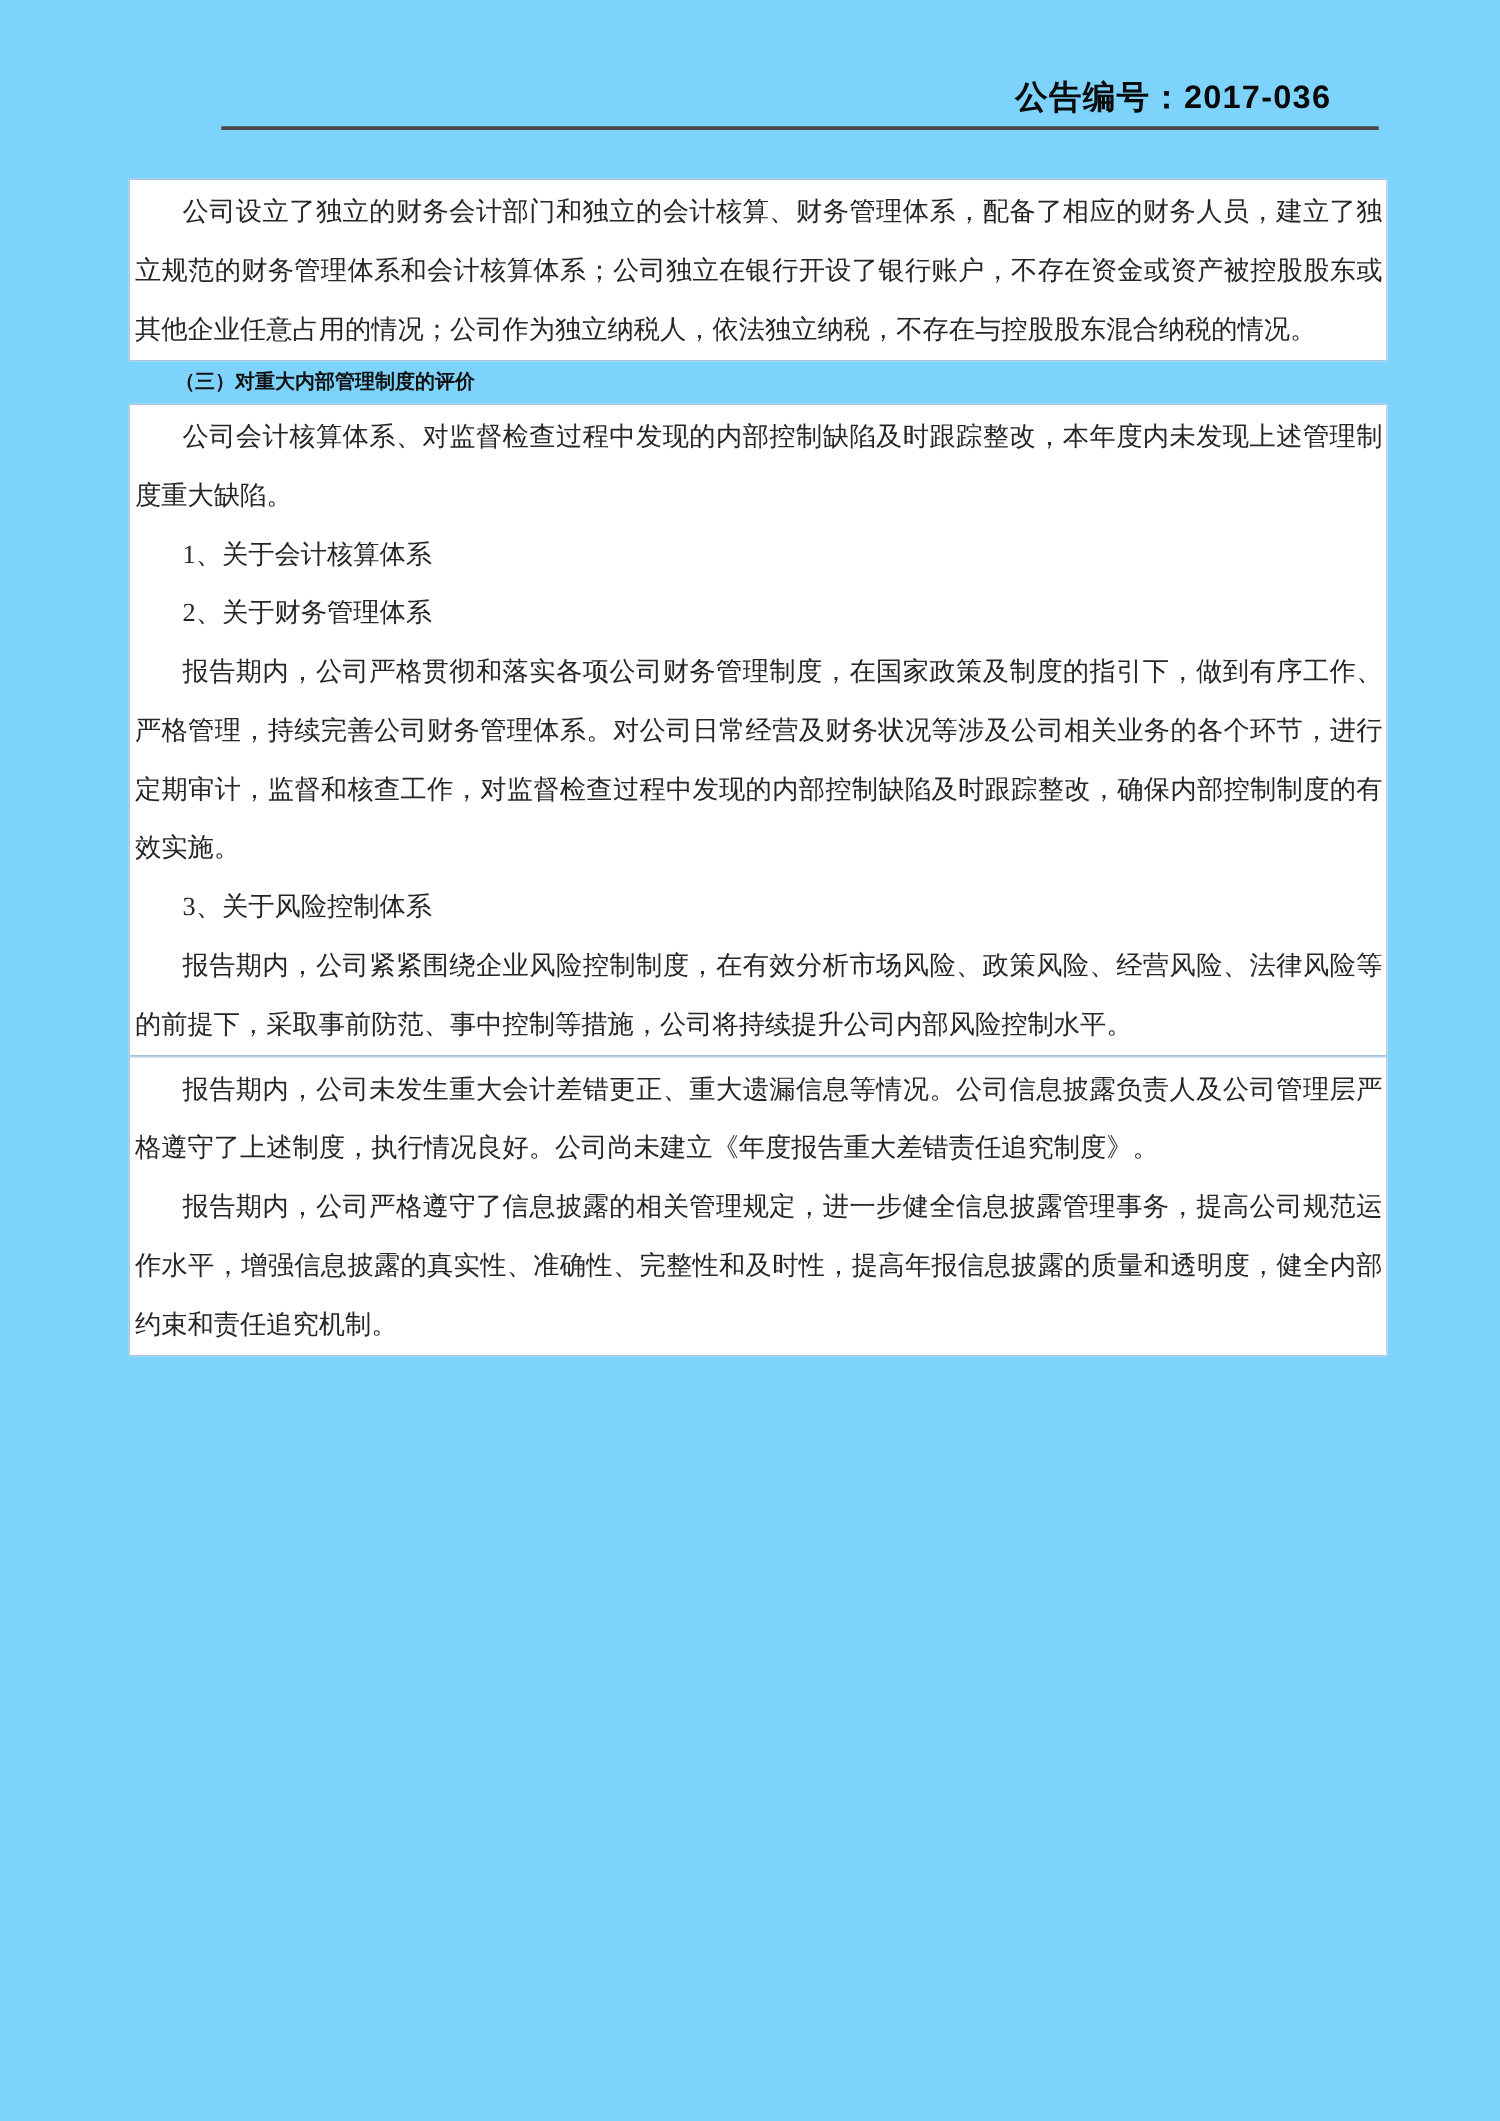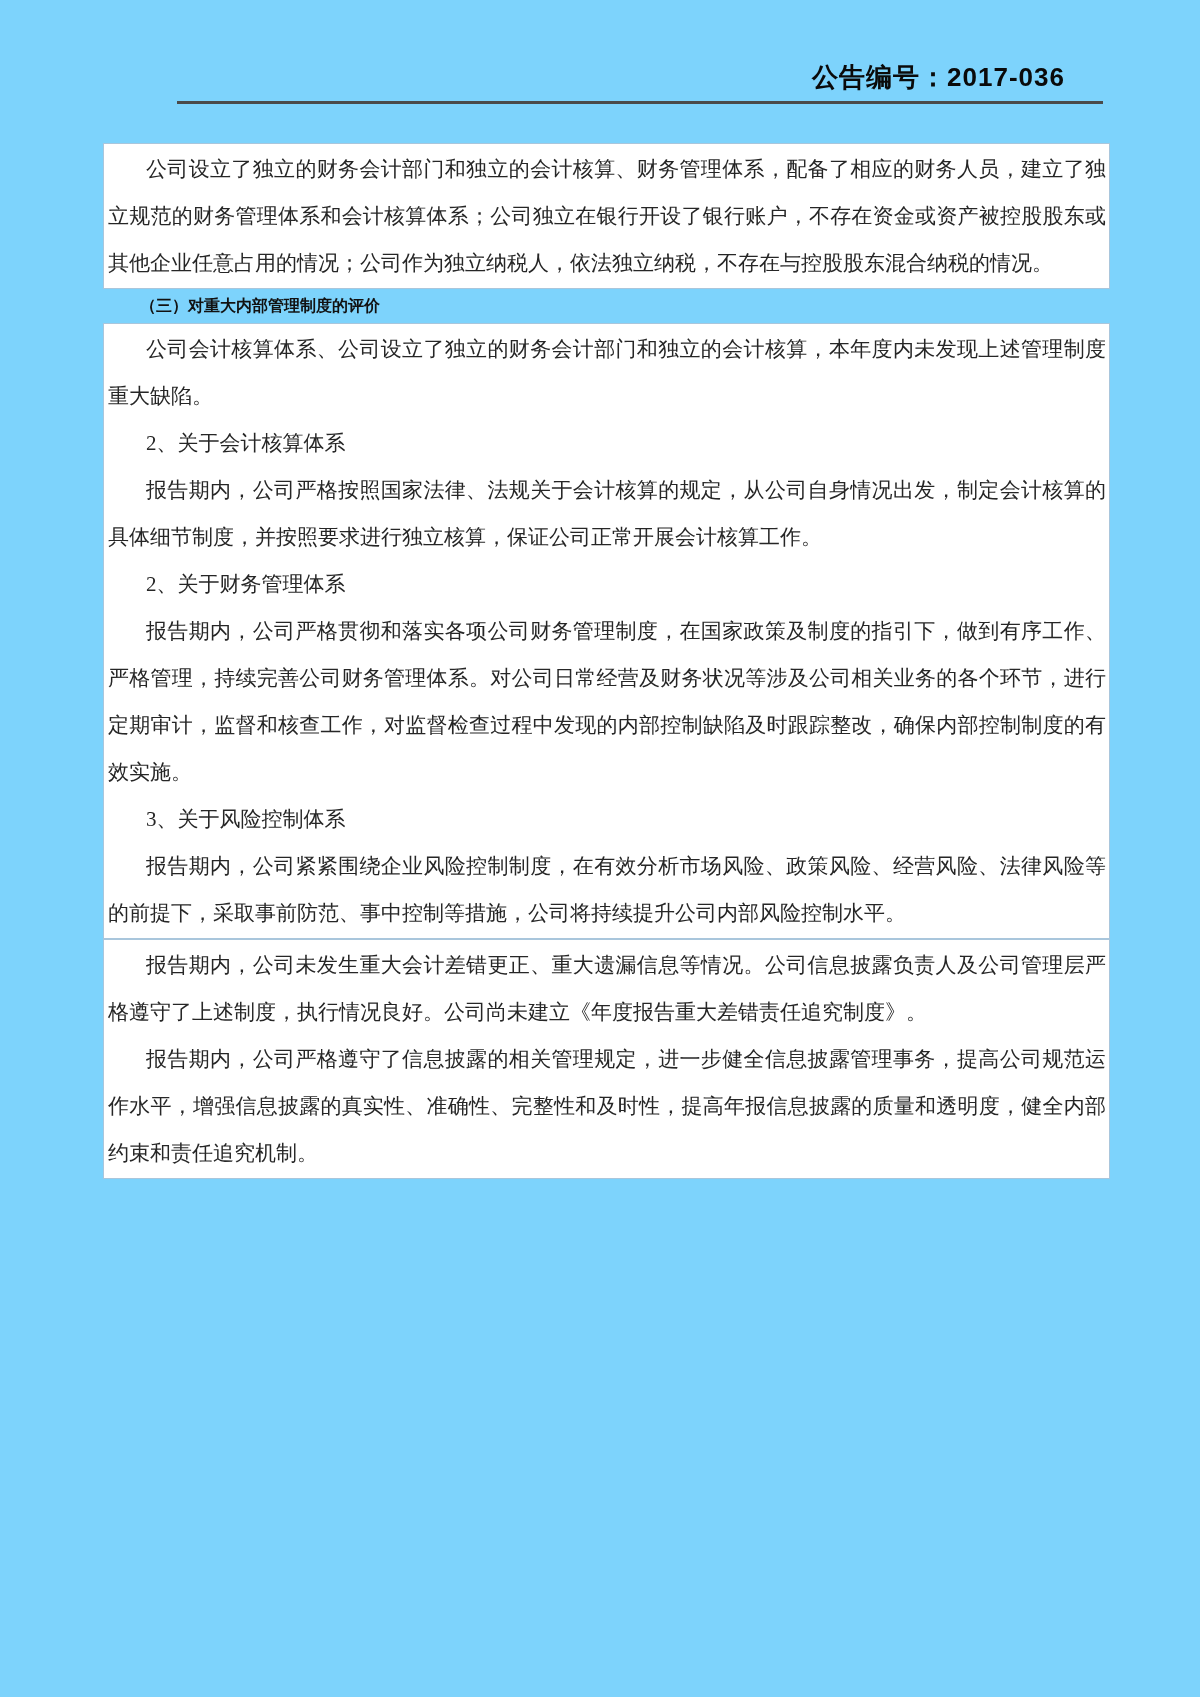--- a/index.html
+++ b/index.html
@@ -80,23 +80,22 @@
 
   <div class="content">
 
     <div class="text-box">
       <p>公司设立了独立的财务会计部门和独立的会计核算、财务管理体系，配备了相应的财务人员，建立了独立规范的财务管理体系和会计核算体系；公司独立在银行开设了银行账户，不存在资金或资产被控股股东或其他企业任意占用的情况；公司作为独立纳税人，依法独立纳税，不存在与控股股东混合纳税的情况。</p>
     </div>
 
     <h3 class="section-heading">（三）对重大内部管理制度的评价</h3>
 
     <div class="text-box">
-      <p>公司会计核算体系、公司设立了独立的财务会计部门和独立的会计核算，本年度内未发现上述管理制度重大缺陷。</p>
-      <p>2、关于会计核算体系</p>
-      <p>报告期内，公司严格按照国家法律、法规关于会计核算的规定，从公司自身情况出发，制定会计核算的具体细节制度，并按照要求进行独立核算，保证公司正常开展会计核算工作。</p>
+      <p>公司会计核算体系、对监督检查过程中发现的内部控制缺陷及时跟踪整改，本年度内未发现上述管理制度重大缺陷。</p>
+      <p>1、关于会计核算体系</p>
       <p>2、关于财务管理体系</p>
       <p>报告期内，公司严格贯彻和落实各项公司财务管理制度，在国家政策及制度的指引下，做到有序工作、严格管理，持续完善公司财务管理体系。对公司日常经营及财务状况等涉及公司相关业务的各个环节，进行定期审计，监督和核查工作，对监督检查过程中发现的内部控制缺陷及时跟踪整改，确保内部控制制度的有效实施。</p>
       <p>3、关于风险控制体系</p>
       <p>报告期内，公司紧紧围绕企业风险控制制度，在有效分析市场风险、政策风险、经营风险、法律风险等的前提下，采取事前防范、事中控制等措施，公司将持续提升公司内部风险控制水平。</p>
     </div>
 
 
     <div class="text-box">
       <p>报告期内，公司未发生重大会计差错更正、重大遗漏信息等情况。公司信息披露负责人及公司管理层严格遵守了上述制度，执行情况良好。公司尚未建立《年度报告重大差错责任追究制度》。</p>
       <p>报告期内，公司严格遵守了信息披露的相关管理规定，进一步健全信息披露管理事务，提高公司规范运作水平，增强信息披露的真实性、准确性、完整性和及时性，提高年报信息披露的质量和透明度，健全内部约束和责任追究机制。</p>

